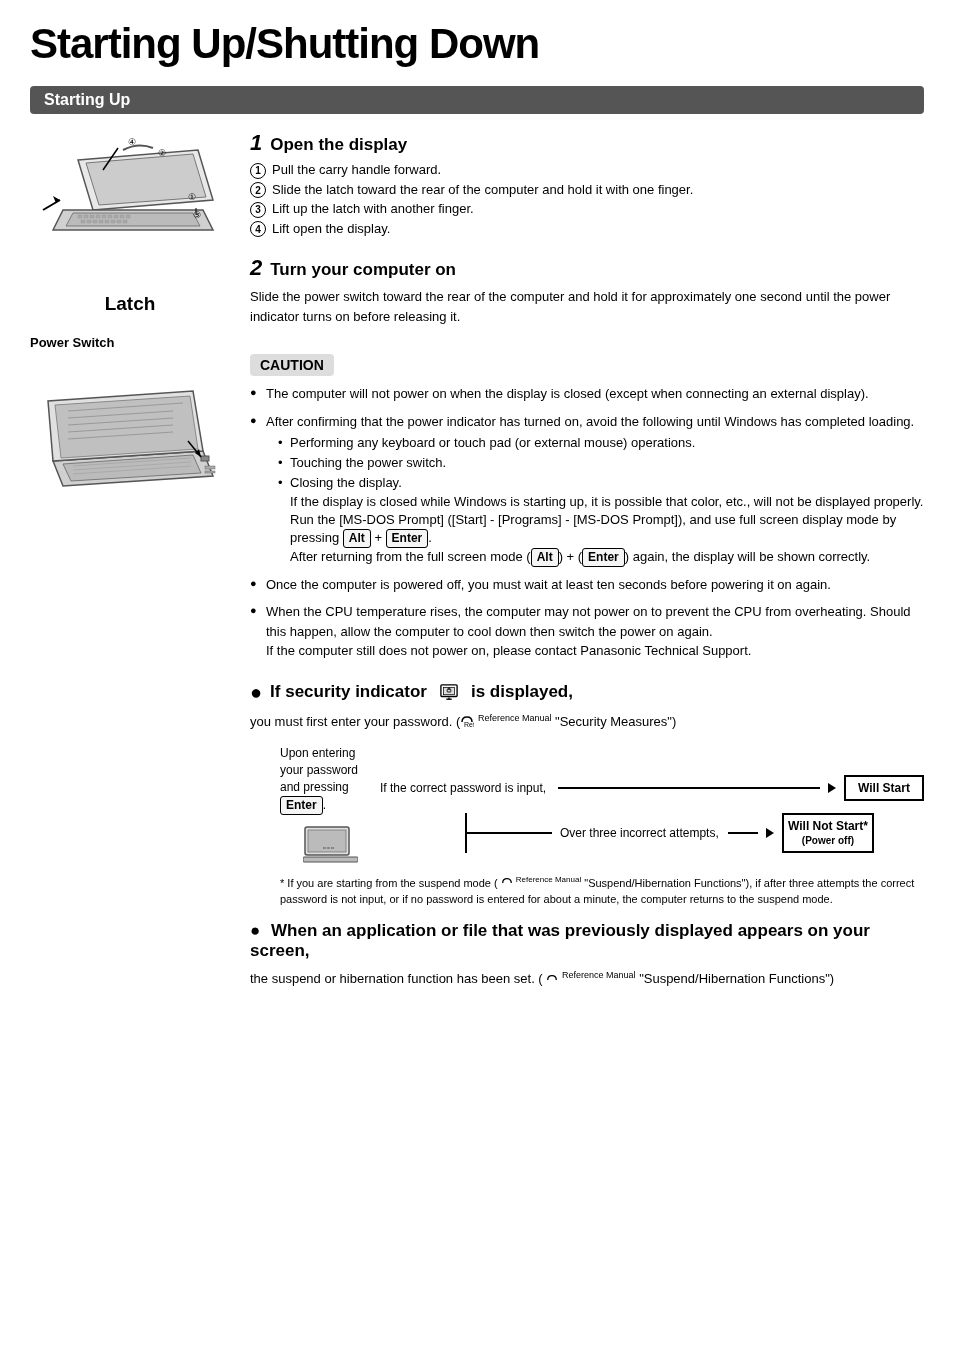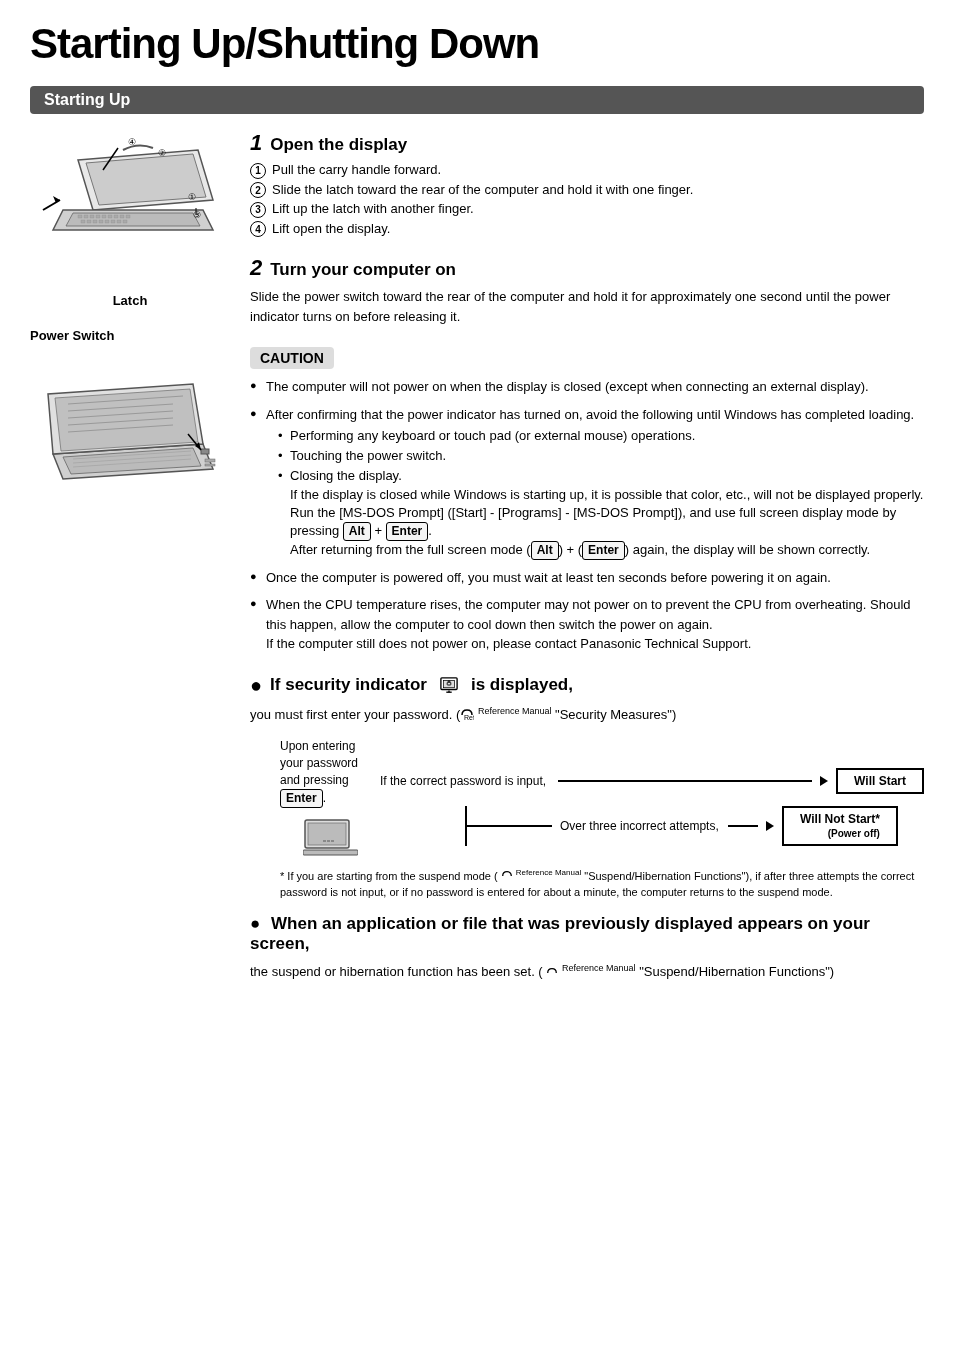--- a/index.html
+++ b/index.html
@@ -36,21 +36,21 @@
     }
     .left-col {
       width: 200px;
       flex-shrink: 0;
     }
     .right-col {
       flex: 1;
     }
     .label-latch {
       text-align: center;
-      font-size: 13px;
+      font-size: 19px;
       font-weight: bold;
       margin-bottom: 20px;
     }
     .label-power-switch {
       font-size: 13px;
       font-weight: bold;
       margin-bottom: 6px;
     }
     .step-block {
       margin-bottom: 18px;
@@ -170,24 +170,24 @@
     }
     .arrow-head {
       width: 0;
       height: 0;
       border-top: 5px solid transparent;
       border-bottom: 5px solid transparent;
       border-left: 8px solid #000;
     }
     .result-box {
       border: 2px solid #000;
-      padding: 4px 16px;
+      padding: 4px 4px;
       font-size: 12px;
       font-weight: bold;
-      text-align: right;
+      text-align: center;
       min-width: 80px;
     }
     .footnote {
       font-size: 11px;
       margin-top: 10px;
       line-height: 1.5;
     }
     .app-section-heading {
       font-size: 17px;
       font-weight: bold;
@@ -323,21 +323,21 @@
         <span class="circle-num">4</span>
         <span>Lift open the display.</span>
       </div>
     </div>
 
     <div class="step-block">
       <div class="step-title">
         <span class="step-num">2</span>
         <strong>Turn your computer on</strong>
       </div>
-      <p style="margin-bottom:13px; line-height:1.5;">Slide the power switch toward the rear of the computer and hold it for approximately one second until the power indicator turns on before releasing it.</p>
+      <p style="margin-bottom:20px; line-height:1.5;">Slide the power switch toward the rear of the computer and hold it for approximately one second until the power indicator turns on before releasing it.</p>
 
       <div class="caution-box">CAUTION</div>
 
       <ul class="bullet-list">
         <li>The computer will not power on when the display is closed (except when connecting an external display).</li>
         <li>
           <span>After confirming that the power indicator has turned on, avoid the following until Windows has completed loading.</span>
           <ul class="sub-bullet">
             <li>Performing any keyboard or touch pad (or external mouse) operations.</li>
             <li>Touching the power switch.</li>

